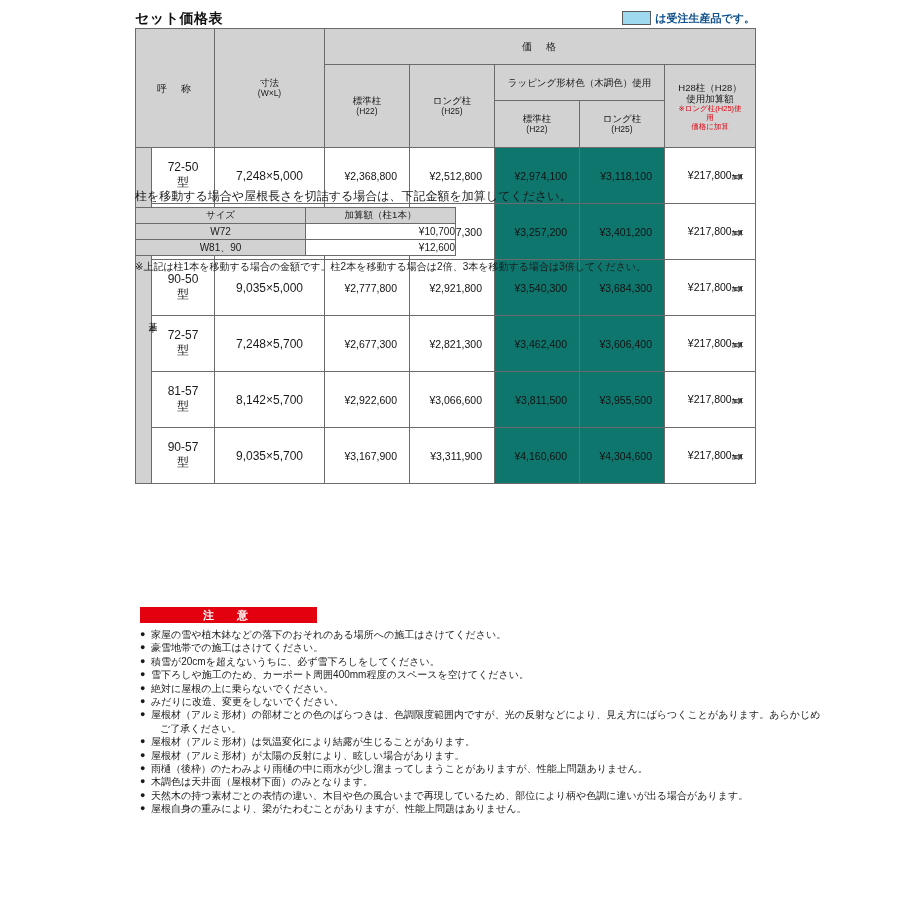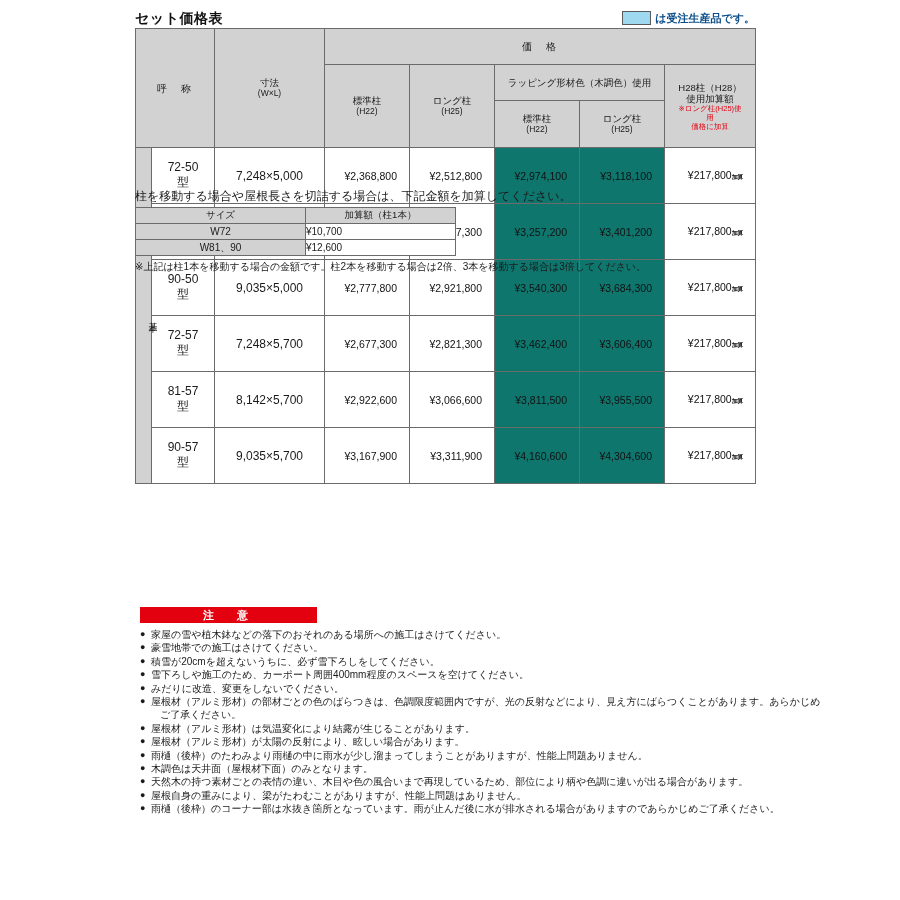--- a/index.html
+++ b/index.html
@@ -177,21 +177,21 @@
   }
   .g2cell {
     background: #d2d2d2;
     text-align: center;
     font-size: 10px;
     height: 15px;
     color: #1a1a1a;
   }
   .g2price {
     background: #ffffff;
-    text-align: left;
+    text-align: right;
     font-size: 10px;
     height: 15px;
     color: #1a1a1a;
   }
   .sec2-foot {
     font-size: 10px;
     line-height: 14px;
     color: #1a1a1a;
     margin-top: 4px;
     white-space: nowrap;
@@ -403,26 +403,26 @@
     <div class="sec2-foot">※上記は柱1本を移動する場合の金額です。柱2本を移動する場合は2倍、3本を移動する場合は3倍してください。</div>
   </div>
 
   <div class="sec3">
     <div class="caution-bar">注　意</div>
     <ul class="caution-list">
       <li>家屋の雪や植木鉢などの落下のおそれのある場所への施工はさけてください。</li>
       <li>豪雪地帯での施工はさけてください。</li>
       <li>積雪が20cmを超えないうちに、必ず雪下ろしをしてください。</li>
       <li>雪下ろしや施工のため、カーポート周囲400mm程度のスペースを空けてください。</li>
+      <li>絶対に屋根の上に乗らないでください。</li>
       <li>みだりに改造、変更をしないでください。</li>
       <li>屋根材（アルミ形材）の部材ごとの色のばらつきは、色調限度範囲内ですが、光の反射などにより、見え方にばらつくことがあります。あらかじめ</li>
       <li class="cont">ご了承ください。</li>
       <li>屋根材（アルミ形材）は気温変化により結露が生じることがあります。</li>
       <li>屋根材（アルミ形材）が太陽の反射により、眩しい場合があります。</li>
       <li>雨樋（後枠）のたわみより雨樋の中に雨水が少し溜まってしまうことがありますが、性能上問題ありません。</li>
       <li>木調色は天井面（屋根材下面）のみとなります。</li>
       <li>天然木の持つ素材ごとの表情の違い、木目や色の風合いまで再現しているため、部位により柄や色調に違いが出る場合があります。</li>
       <li>屋根自身の重みにより、梁がたわむことがありますが、性能上問題はありません。</li>
-      <li>雨樋（後枠）のコーナー部は水抜き箇所となっています。雨が止んだ後に水が排水される場合がありますのであらかじめご了承ください。</li>
     </ul>
   </div>
 
 </div>
 
 </body></html>

